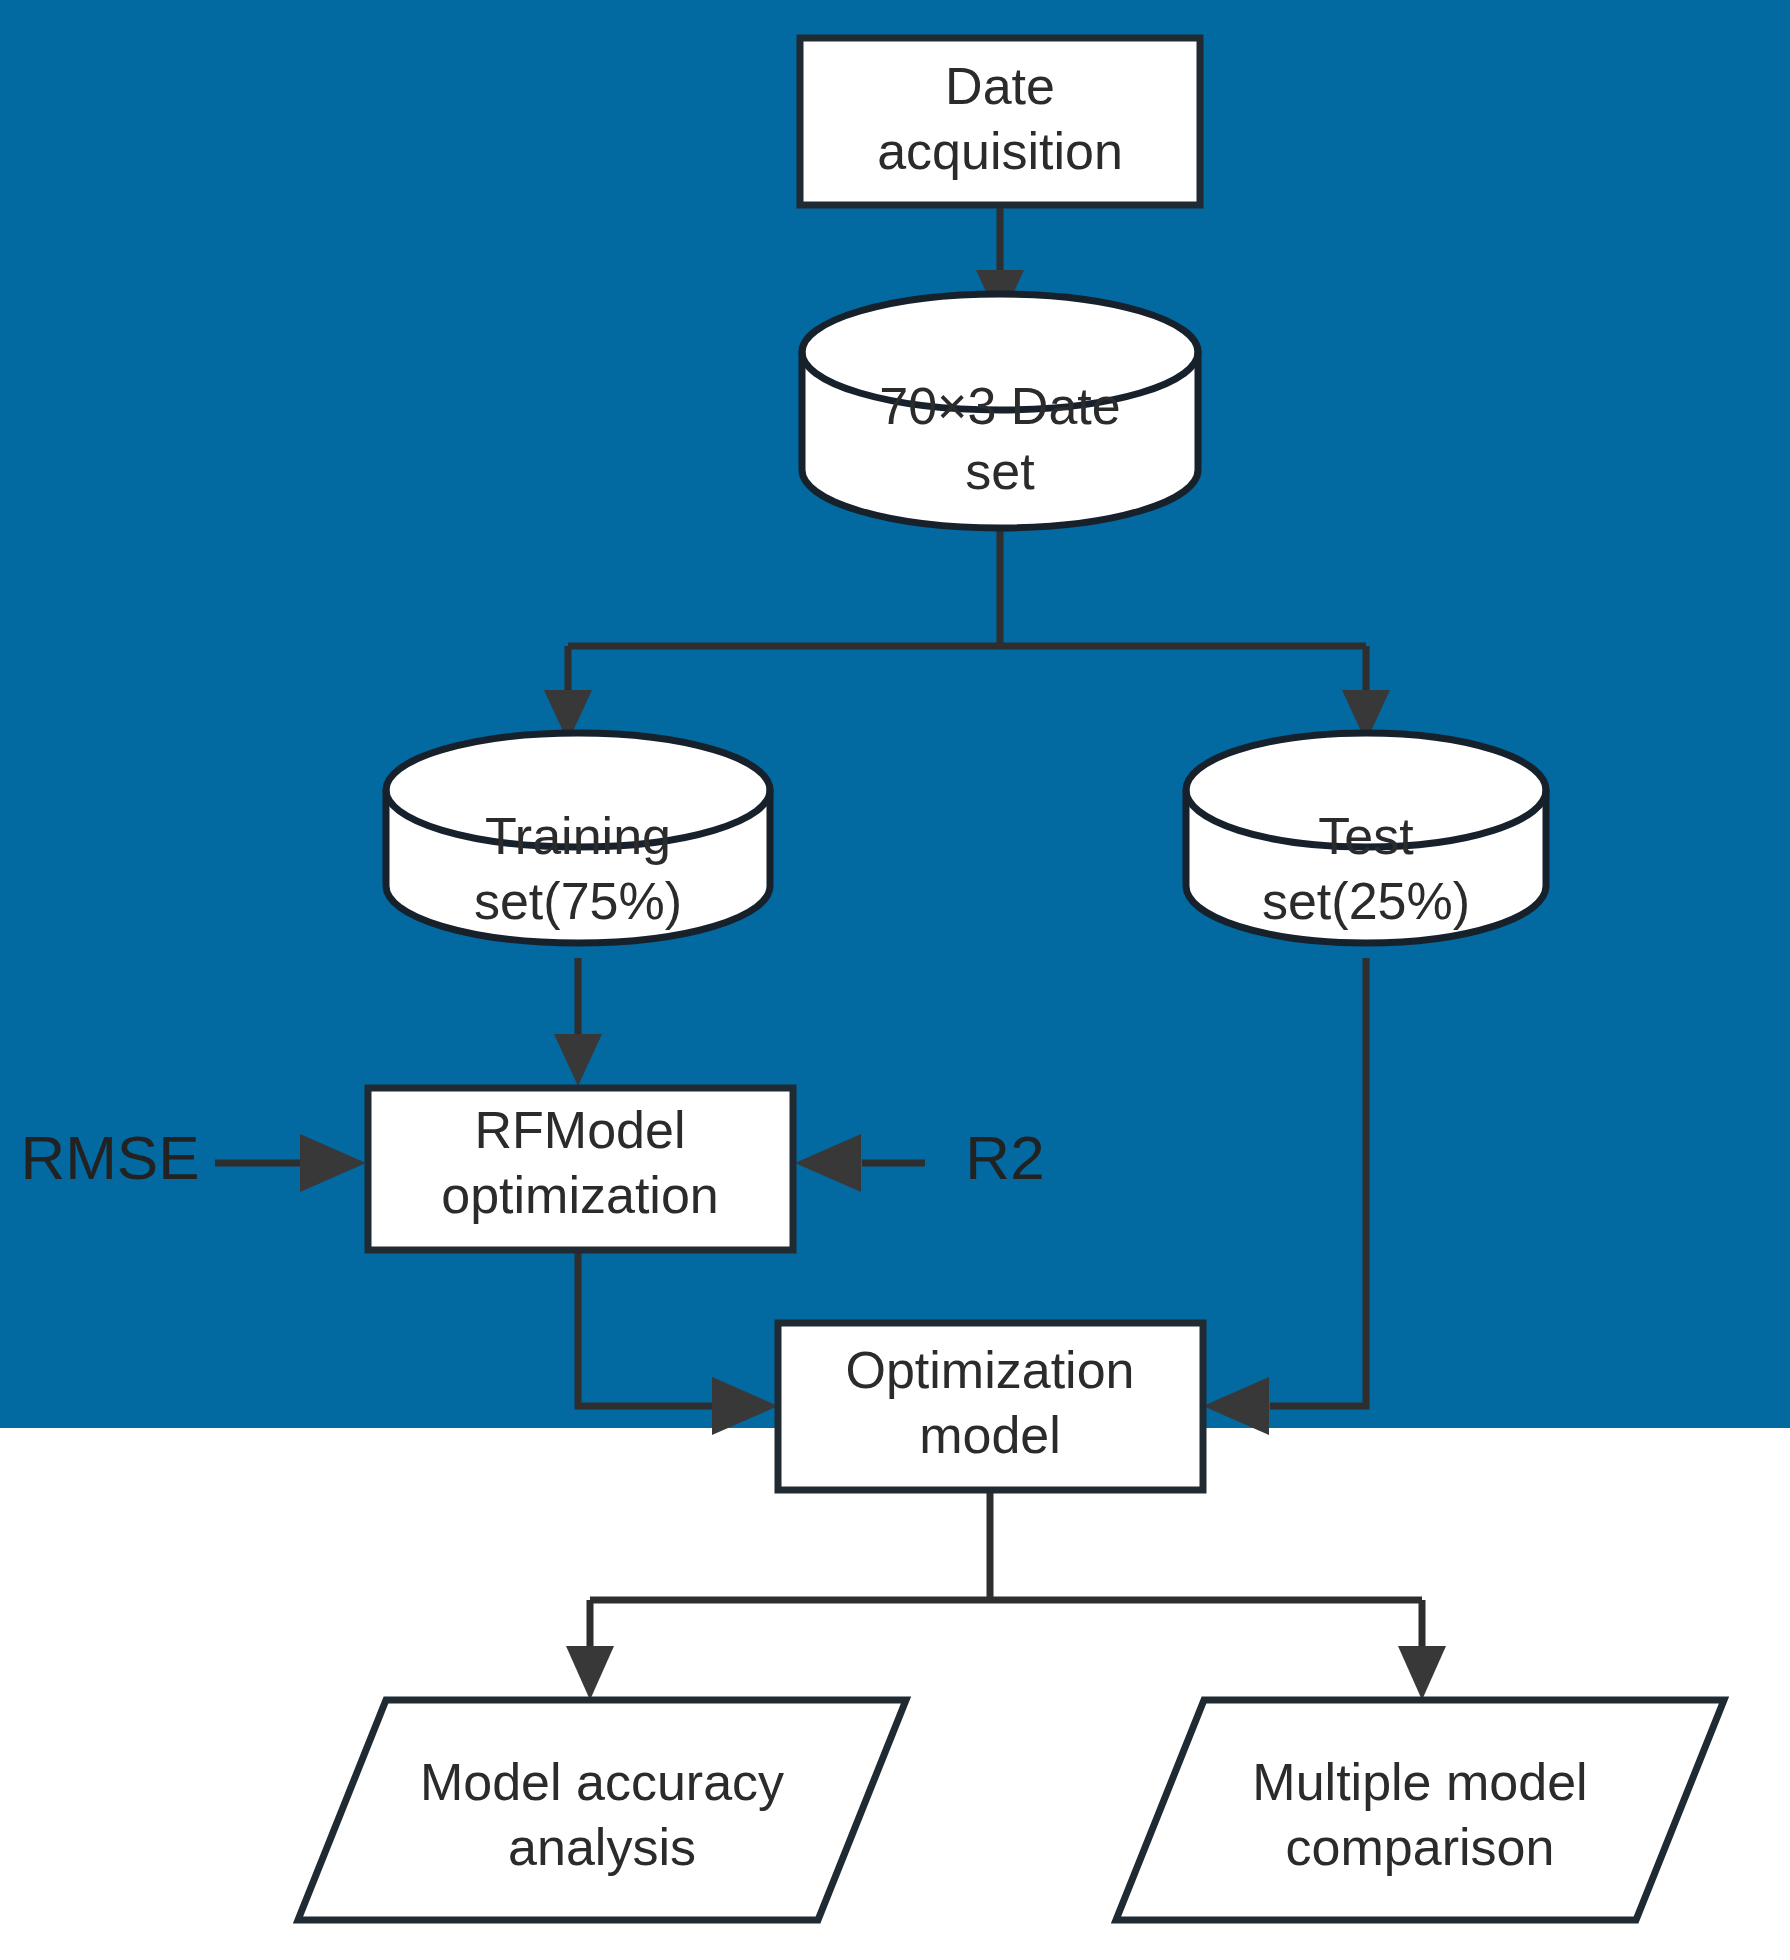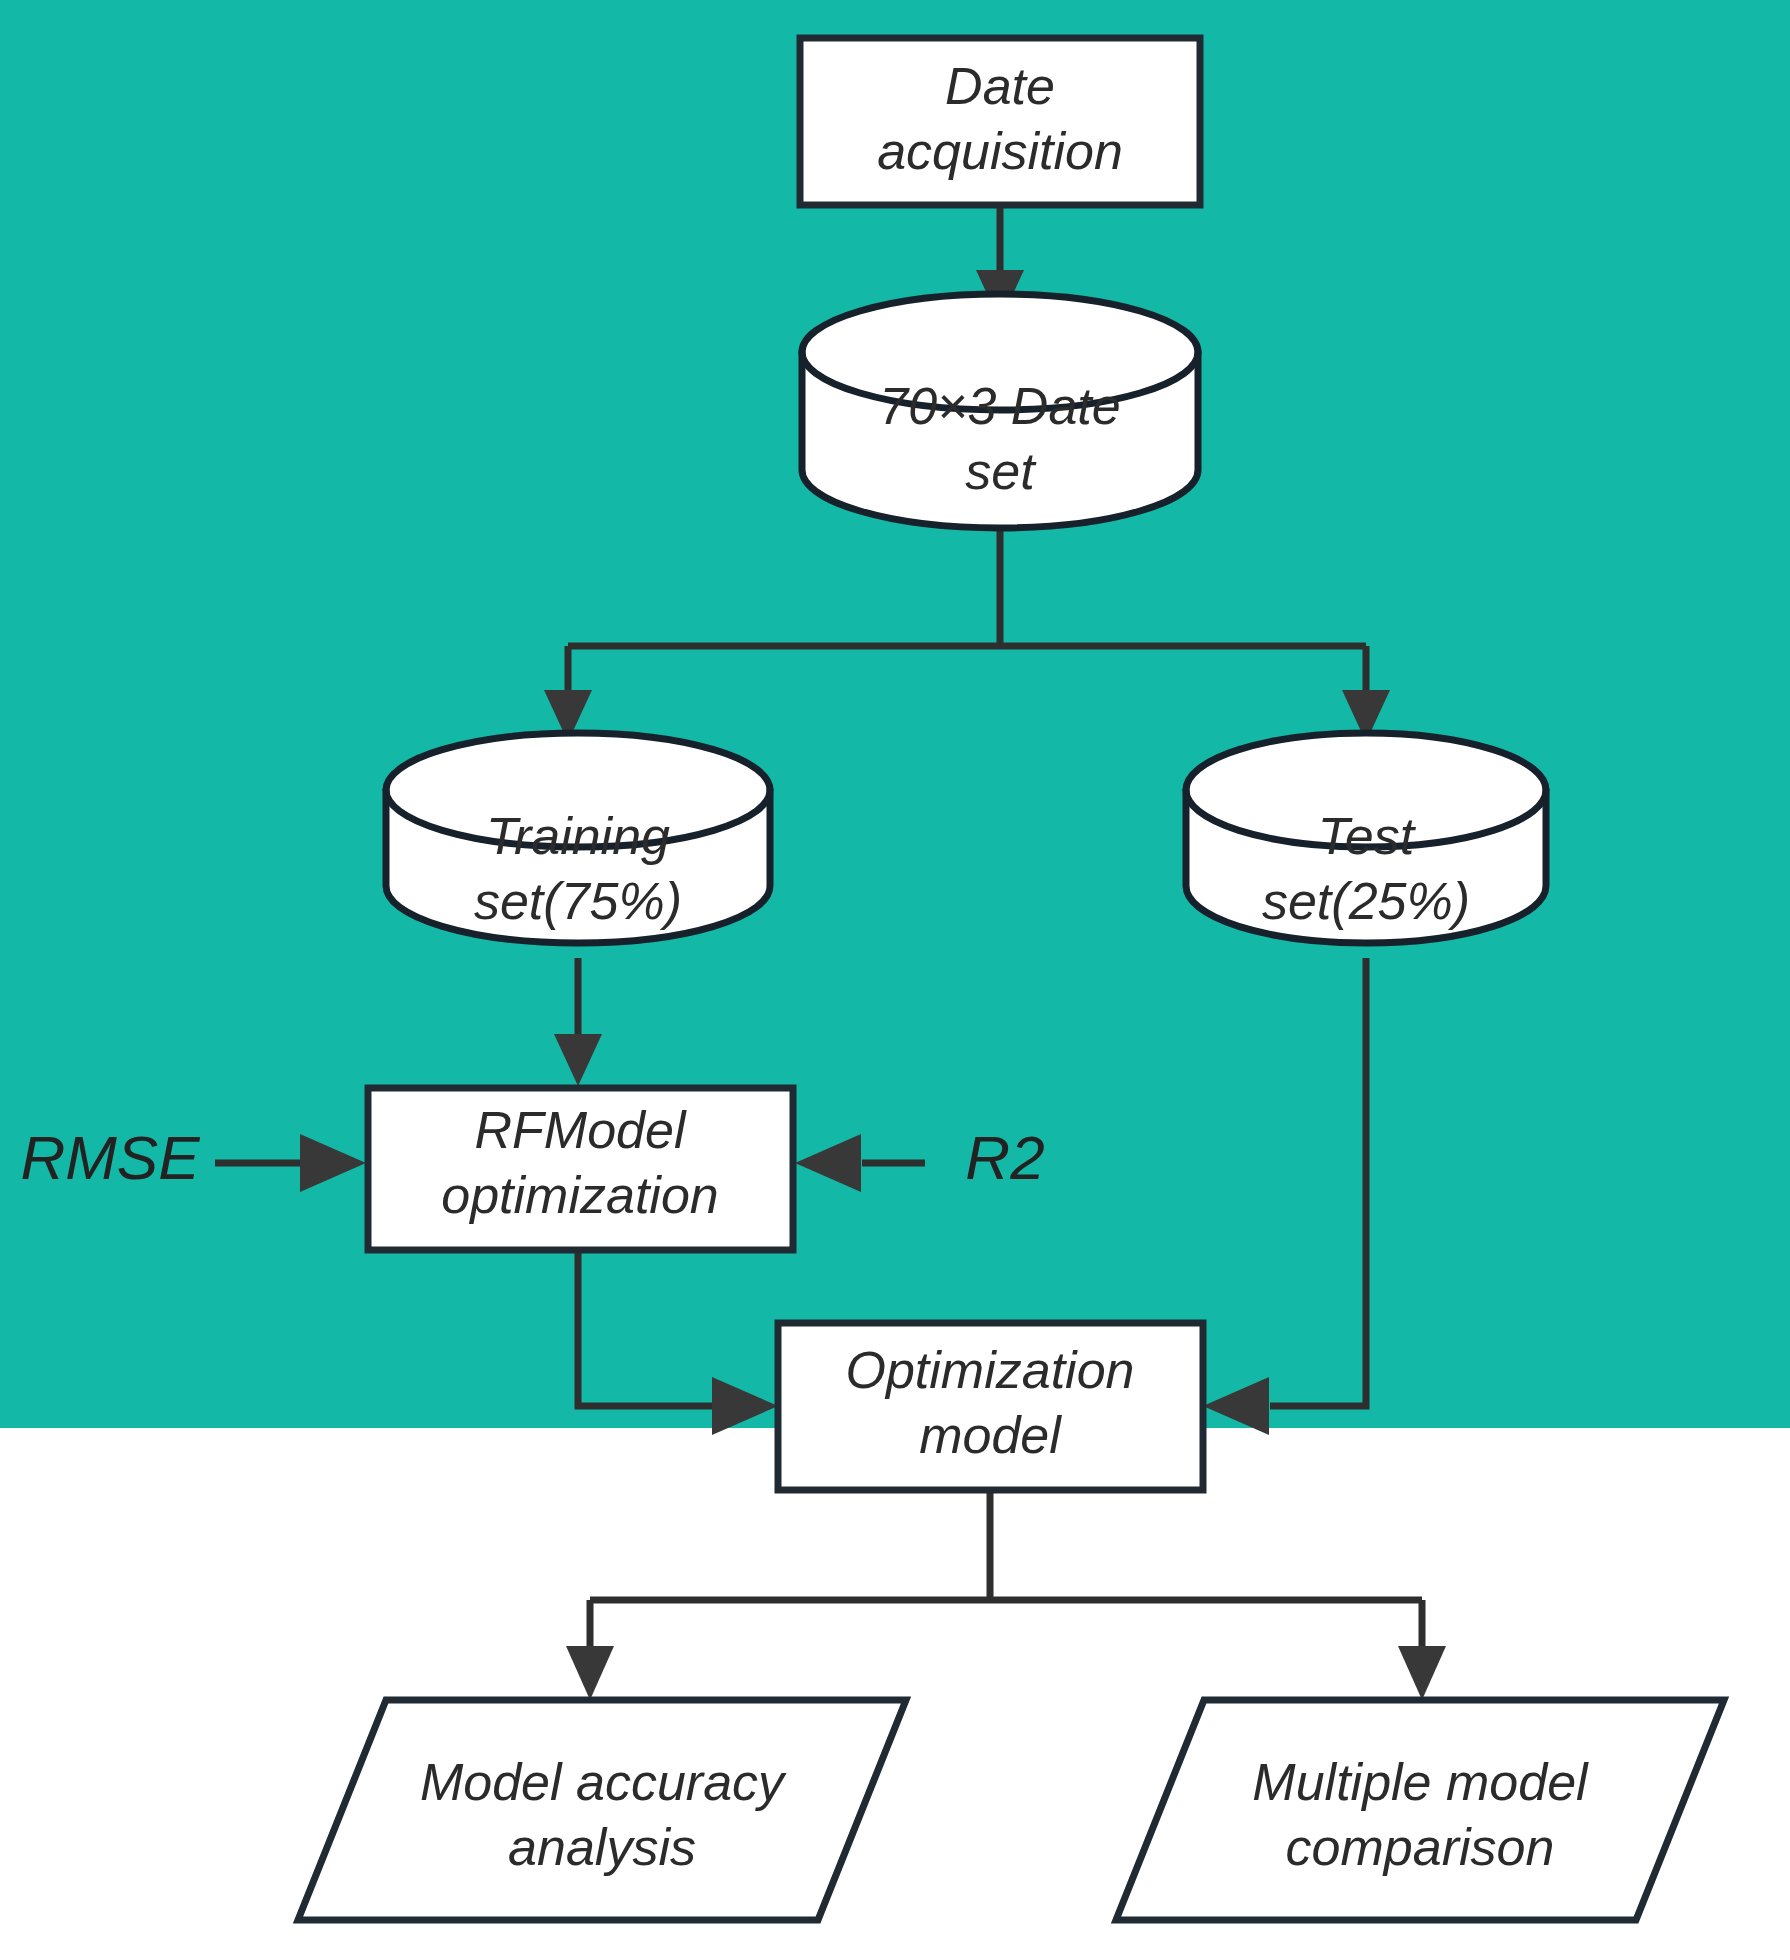--- a/index.html
+++ b/index.html
@@ -11,22 +11,21 @@
   body {
     width: 1790px;
     height: 1960px;
     font-family: "Liberation Sans", sans-serif;
     overflow: hidden;
   }
   #flow-root {
     position: relative;
     width: 1790px;
     height: 1428px;
-    background: #14b8a6;
-    font-style: italic;
+    background: #0369a1;
   }
   svg#flow-svg {
     display: block;
     width: 1790px;
     height: 1960px;
   }
   .shape-fill {
     fill: #ffffff;
   }
   .shape-stroke {

